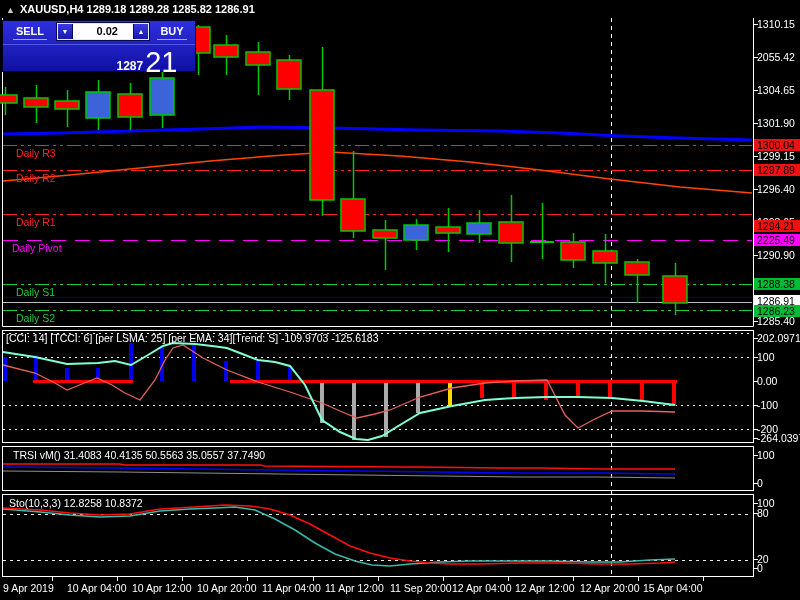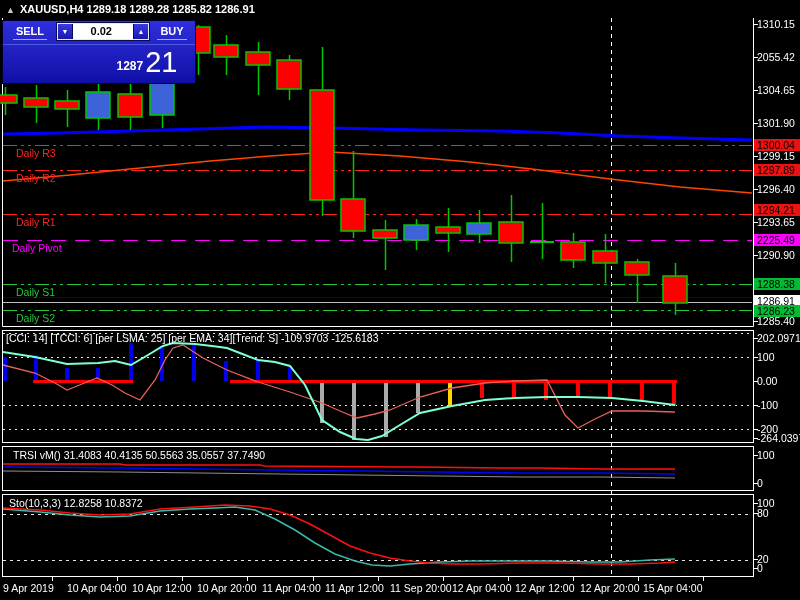--- a/index.html
+++ b/index.html
@@ -8,37 +8,37 @@
   #gfx{position:absolute;left:0;top:0;z-index:1;}
   .labels-layer{position:absolute;left:0;top:0;width:800px;height:600px;z-index:2;pointer-events:none;}
   .title-bar{position:absolute;left:6px;top:3px;z-index:4;color:#fff;font-size:11px;font-weight:bold;white-space:nowrap;}
   .title-arrow{color:#c8c8c8;font-size:9px;margin-right:5px;}
   .scale-label{position:absolute;left:757px;color:#fff;font-size:10.5px;line-height:12px;white-space:nowrap;}
   .scale-tag{position:absolute;left:754px;width:46px;height:12px;color:#000;font-size:10.5px;line-height:12px;padding-left:3px;box-sizing:border-box;white-space:nowrap;}
   .pivot-label{position:absolute;font-size:10.5px;line-height:11px;white-space:nowrap;}
   .time-label{position:absolute;top:582px;color:#fff;font-size:10.5px;white-space:nowrap;}
   .ind-label{position:absolute;color:#fff;font-size:10.5px;white-space:nowrap;z-index:2;}
   
-  .trade-panel{position:absolute;left:2px;top:20px;width:194px;height:64px;z-index:3;
+  .trade-panel{position:absolute;left:2px;top:20px;width:194px;height:52px;z-index:3;
     background:linear-gradient(180deg,#2e2edd 0%,#2222c4 45%,#0f0fa6 100%);
     border:1px solid #000028;box-sizing:border-box;}
   .tp-row1{position:relative;height:23px;border-bottom:1px solid #4c5ae0;}
   .tp-btn{position:absolute;top:2px;height:18px;display:flex;align-items:center;justify-content:center;
     color:#fff;font-size:11px;font-weight:bold;cursor:pointer;}
   .tp-btn span{border-bottom:1px solid #9aa8ff;padding:0 3px 2px;}
   .tp-btn.sell{left:2px;width:50px;}
   .tp-btn.buy{left:148px;width:42px;text-align:right;}
   .tp-stepper{position:absolute;left:54px;top:2px;width:92px;height:17px;display:flex;
     border:1px solid #e8e8e8;outline:1px solid #0a0a50;background:#fff;box-sizing:border-box;}
   .tp-step{width:14px;background:linear-gradient(#3a3ae0,#1818b0);color:#fff;font-size:7px;
     display:flex;align-items:center;justify-content:center;cursor:pointer;}
   .tp-step.down{border-right:1px solid #0a0a50;}
   .tp-step.up{border-left:1px solid #0a0a50;}
   .tp-lot{flex:1;background:#fff;color:#000;font-size:11px;font-weight:bold;text-align:right;
-    padding-right:21px;line-height:15px;}
+    padding-right:15px;line-height:15px;}
   .tp-row2{position:relative;height:32px;}
   .tp-price{position:absolute;top:0;width:92px;height:31px;display:flex;align-items:flex-end;
     justify-content:center;color:#fff;cursor:pointer;}
   .tp-price.bid{left:2px;}
   .tp-price.ask{left:98px;}
   .tp-small{font-size:12px;font-weight:bold;margin:0 2px 3px 0;}
   .tp-big{font-size:29px;line-height:27px;font-weight:normal;}
 </style>
 </head>
 <body>
@@ -202,21 +202,21 @@
       <div class="scale-label" style="top: 51px;">2055.42</div>
       <div class="scale-label" style="top: 84px;">1304.65</div>
       <div class="scale-label" style="top: 117px;">1301.90</div>
       <div class="scale-label" style="top: 150px;">1299.15</div>
       <div class="scale-label" style="top: 183px;">1296.40</div>
       <div class="scale-label" style="top: 216px;">1293.65</div>
       <div class="scale-label" style="top: 249px;">1290.90</div>
       <div class="scale-label" style="top: 315px;">1285.40</div>
       <div class="scale-tag" style="top: 139px; background: rgb(238, 17, 17);">1300.04</div>
       <div class="scale-tag" style="top: 164px; background: rgb(238, 17, 17);">1297.89</div>
-      <div class="scale-tag" style="top: 204px; background: rgb(238, 17, 17);">1294.21</div>
+      <div class="scale-tag" style="top: 220px; background: rgb(238, 17, 17);">1294.21</div>
       <div class="scale-tag" style="top: 234px; background: rgb(255, 0, 255);">2225.49</div>
       <div class="scale-tag" style="top: 278px; background: rgb(0, 187, 51);">1288.38</div>
       <div class="scale-tag" style="top: 295px; background: rgb(255, 255, 255);">1286.91</div>
       <div class="scale-tag" style="top: 305px; background: rgb(0, 187, 51);">1286.23</div>
       <div class="pivot-label" style="left: 16px; top: 148px; color: rgb(255, 34, 34);">Daily R3</div>
       <div class="pivot-label" style="left: 16px; top: 173px; color: rgb(255, 34, 34);">Daily R2</div>
       <div class="pivot-label" style="left: 16px; top: 217px; color: rgb(255, 34, 34);">Daily R1</div>
       <div class="pivot-label" style="left: 12px; top: 243px; color: rgb(255, 0, 255);">Daily Pivot</div>
       <div class="pivot-label" style="left: 16px; top: 287px; color: rgb(34, 200, 60);">Daily S1</div>
       <div class="pivot-label" style="left: 16px; top: 313px; color: rgb(34, 200, 60);">Daily S2</div>

